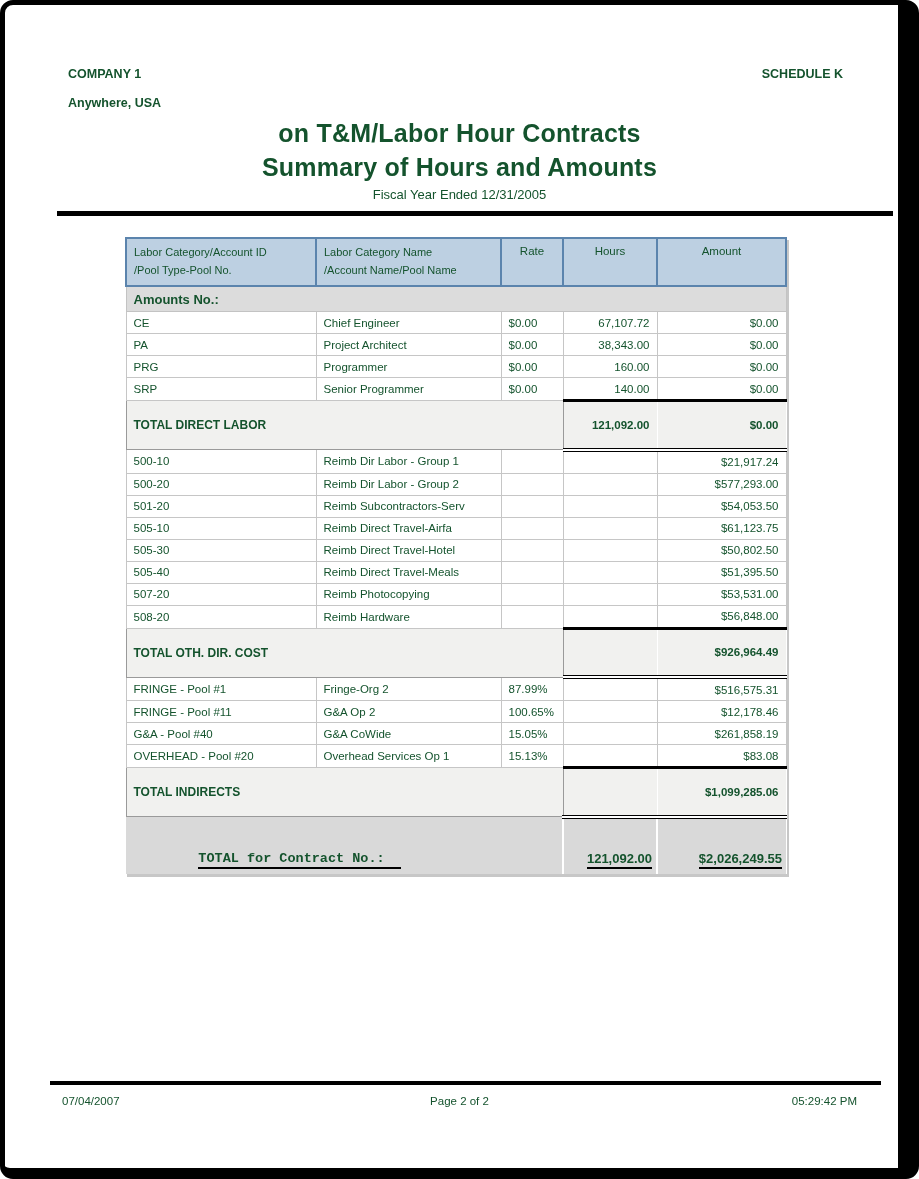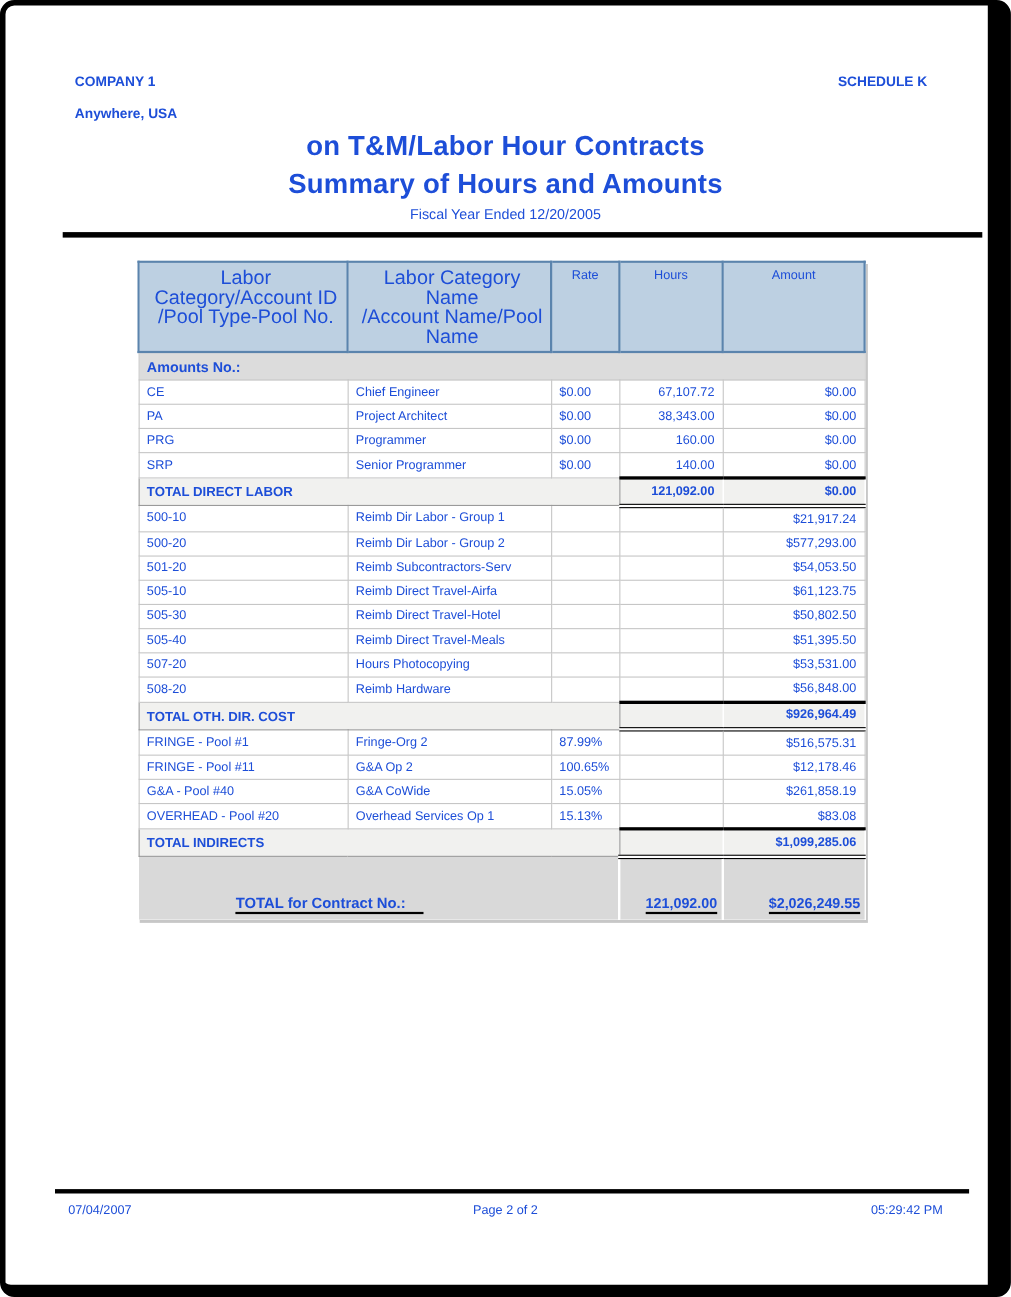--- a/index.html
+++ b/index.html
@@ -1,18 +1,18 @@
 <!DOCTYPE html>
 <html style="--header-fill: #bdd0e2; --header-border: #5b84ad; --section-fill: #dcdcdc; --total-fill: #f1f1ef; --grand-fill: #d9d9d9; --rule: #000000;"><head>
 <meta charset="utf-8">
 <style>
   html,body{margin:0;padding:0;background:#ffffff;}
   .viewport{
     position:relative;width:919px;height:1179px;background:#fff;overflow:hidden;
-    font-family:"Liberation Sans",sans-serif;color:#1d4ed8;
+    font-family:"Liberation Sans",sans-serif;color:#14532d;
   }
   .frame{
     position:absolute;inset:0;z-index:20;pointer-events:none;
     border-style:solid;border-color:#000;
     border-width:5px 21px 11px 5px;border-radius:13px;
   }
   .company{position:absolute;left:68px;top:67px;font-size:12.5px;font-weight:bold;}
   .location{position:absolute;left:68px;top:96px;font-size:12.5px;font-weight:bold;}
   .schedule{position:absolute;right:76px;top:67px;font-size:12.5px;font-weight:bold;text-align:center;}
   .title{
@@ -28,51 +28,51 @@
   .footer .f-right{width:160px;text-align:right;}
 
   table.summary{
     position:absolute;left:125px;top:237px;width:660px;
     border-collapse:collapse;table-layout:fixed;font-size:11.5px;
     box-shadow:2px 3px 0 rgba(0,0,0,.22);
   }
   table.summary th,table.summary td{overflow:hidden;}
   th.th-main{
     background:var(--header-fill,#bdd0e2);border:2px solid var(--header-border,#5b84ad);
-    font-weight:normal;font-size:18px;text-align:center;vertical-align:top;
+    font-weight:normal;font-size:11px;text-align:left;vertical-align:top;
     padding:4px 2px 4px 7px;height:38px;line-height:18px;white-space:pre-line;margin-top:20px;
   }
   th.th-small{
     background:var(--header-fill,#bdd0e2);border:2px solid var(--header-border,#5b84ad);
     font-weight:normal;font-size:11.5px;text-align:center;vertical-align:top;padding-top:6px;
   }
   td.section-cell{
     background:var(--section-fill,#dcdcdc);font-weight:bold;font-size:13px;
     padding:4px 7px;height:16px;border:1px solid #c3c3c3;
   }
   tr.data-row td{
     border:1px solid #c6c6c6;height:15px;padding:3px 7px;background:#fff;
   }
   td.td-id,td.td-name,td.td-rate{text-align:left;}
   td.td-hours,td.td-amount{text-align:right;}
   td.total-label{
     background:var(--total-fill,#f1f1ef);font-weight:bold;font-size:12px;
-    padding:4px 7px;height:16px;border:1px solid #9a9a9a;
+    padding:16px 7px;height:16px;border:1px solid #9a9a9a;
   }
   td.total-num{
     background:var(--total-fill,#f1f1ef);font-weight:bold;text-align:right;padding:3px 7px;
     border-top:3px solid #000;border-bottom:4px double #000;
     border-left:1px solid #fff;border-right:1px solid #fff;
   }
   tr.grand-row td{
     background:var(--grand-fill,#d9d9d9);height:46px;vertical-align:bottom;
     padding-bottom:8px;border-top:1px solid #bdbdbd;
   }
   td.grand-label{
-    text-align:center;font-weight:bold;font-size:13.5px;padding-right:90px;
+    text-align:center;font-weight:bold;font-size:13.5px;padding-right:90px;font-family:Liberation Mono, monospace;
   }
   td.grand-num{
     text-align:right;font-weight:bold;font-size:13px;padding-right:4px;
     border-left:2px solid #fff;
   }
   .uline{border-bottom:2px solid #000;padding-bottom:1px;}
   .uline-trail{border-bottom:2px solid #000;padding-bottom:1px;padding-right:16px;}
 </style>
 </head>
 <body>
@@ -81,21 +81,21 @@
   <div class="frame"></div>
 
   <div class="company">COMPANY 1</div>
   <div class="location">Anywhere, USA</div>
   <div class="schedule">SCHEDULE K</div>
 
   <div class="title">
     <div>on T&amp;M/Labor Hour Contracts</div>
     <div>Summary of Hours and Amounts</div>
   </div>
-  <div class="subtitle">Fiscal Year Ended 12/20/2005</div>
+  <div class="subtitle">Fiscal Year Ended 12/31/2005</div>
 
   <div class="rule-top"></div>
 
   <table class="summary">
     <colgroup>
       <col style="width:190px">
         <col style="width:185px">
         <col style="width:62px">
         <col style="width:94px">
         <col style="width:129px">
@@ -185,21 +185,21 @@
         </tr>
         <tr class="data-row">
           <td class="td-id">505-40</td>
           <td class="td-name">Reimb Direct Travel-Meals</td>
           <td class="td-rate"></td>
           <td class="td-hours"></td>
           <td class="td-amount">$51,395.50</td>
         </tr>
         <tr class="data-row">
           <td class="td-id">507-20</td>
-          <td class="td-name">Hours Photocopying</td>
+          <td class="td-name">Reimb Photocopying</td>
           <td class="td-rate"></td>
           <td class="td-hours"></td>
           <td class="td-amount">$53,531.00</td>
         </tr>
         <tr class="data-row">
           <td class="td-id">508-20</td>
           <td class="td-name">Reimb Hardware</td>
           <td class="td-rate"></td>
           <td class="td-hours"></td>
           <td class="td-amount">$56,848.00</td>

